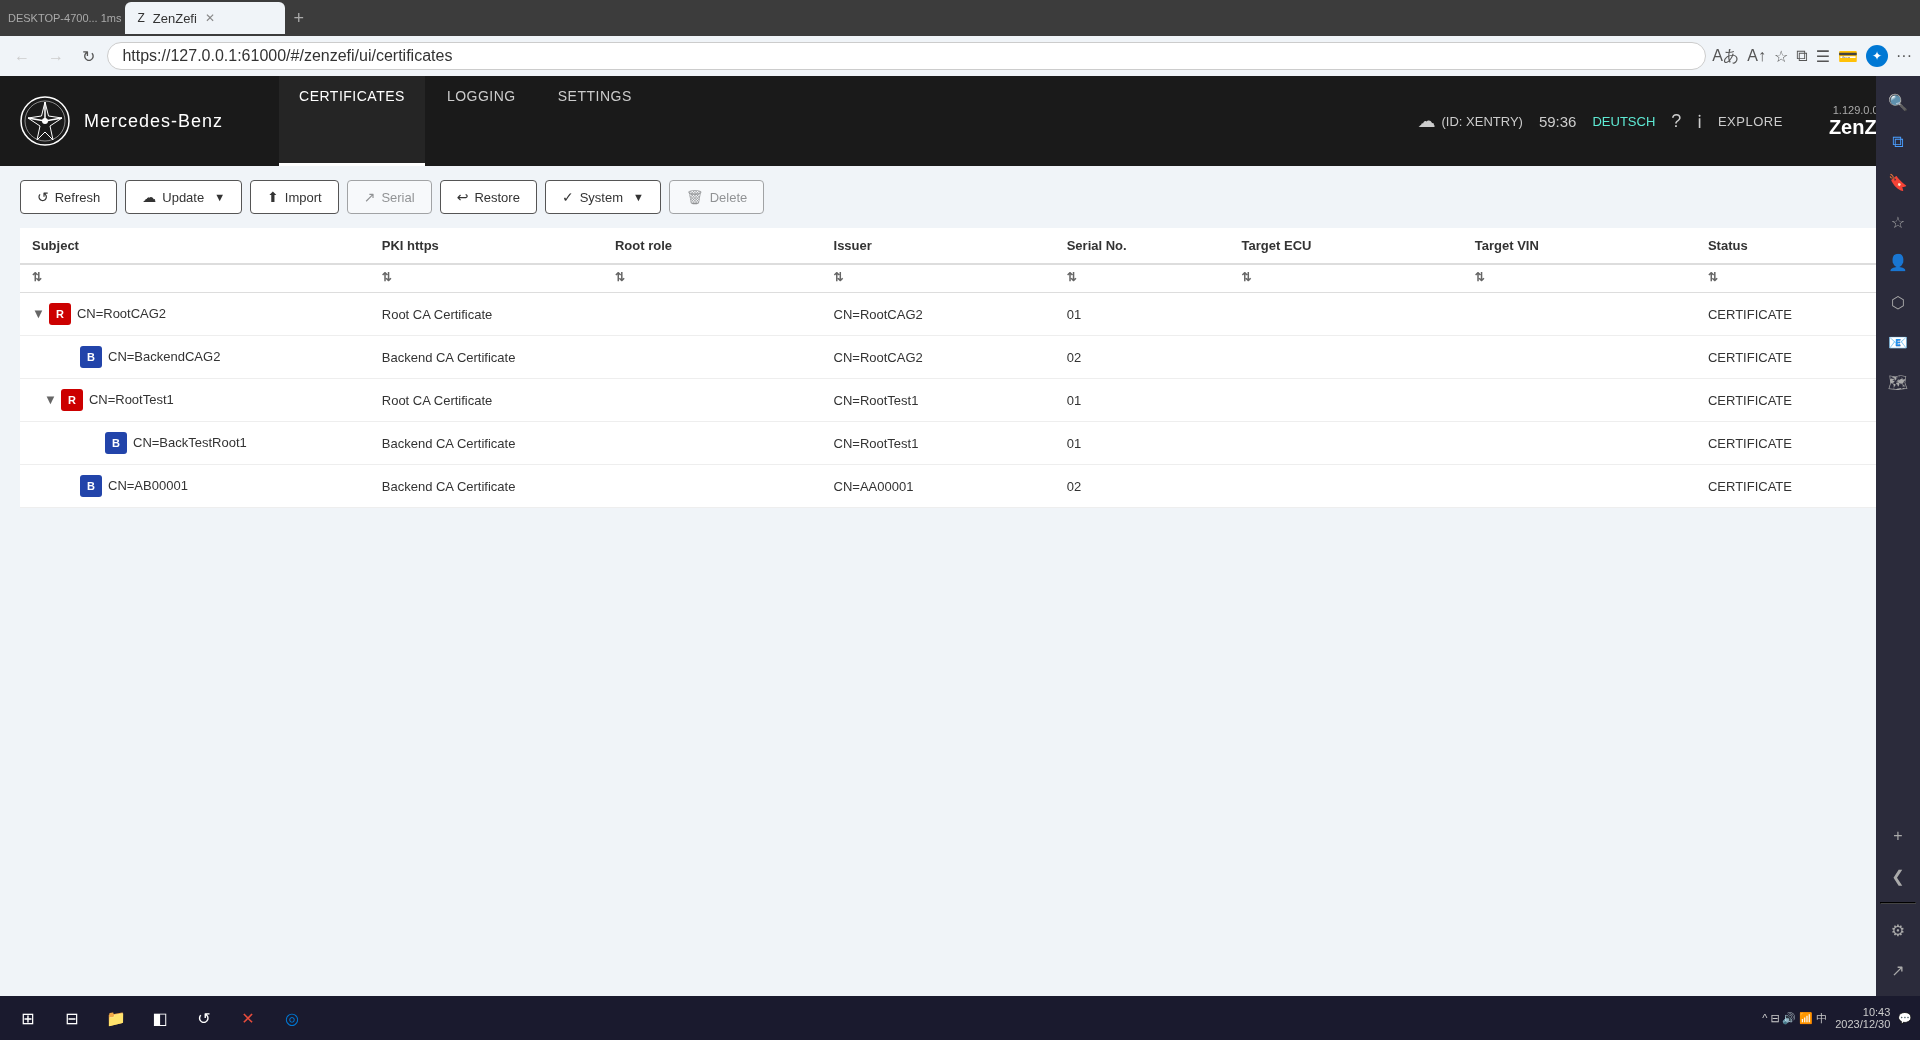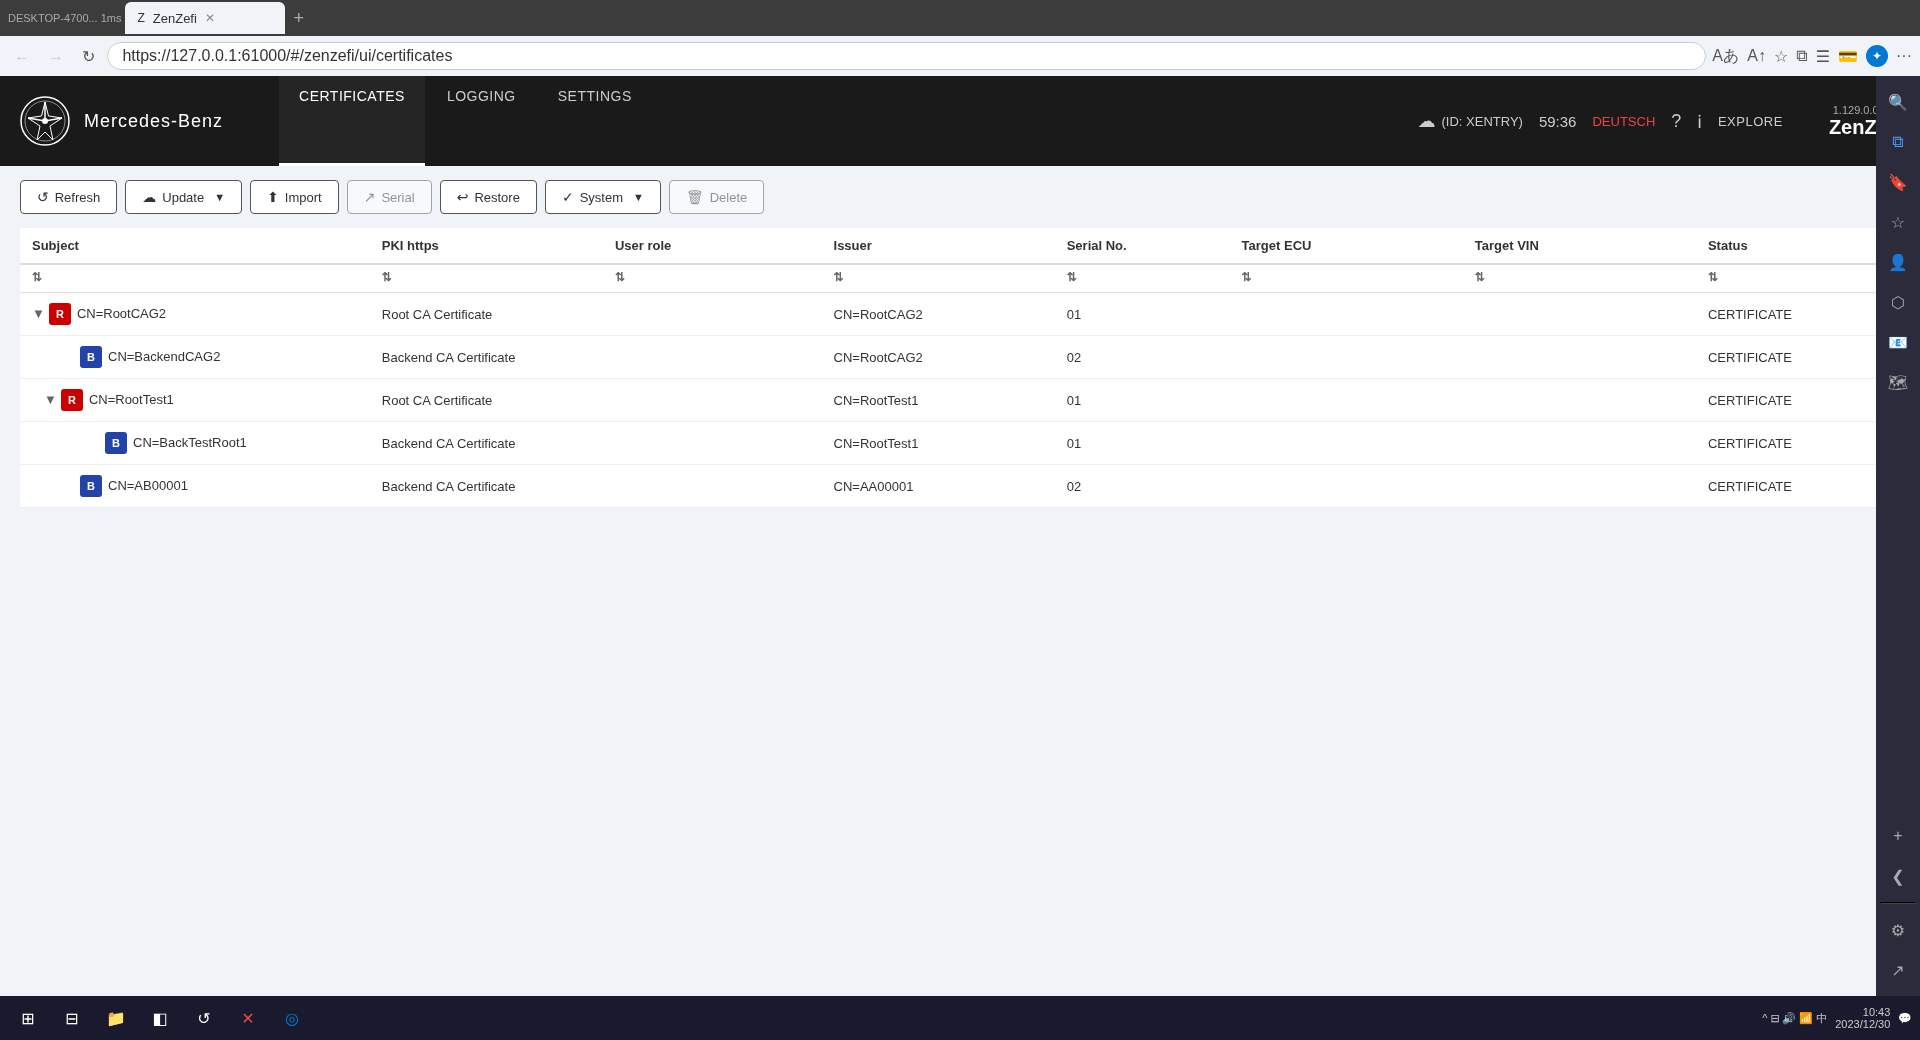--- a/index.html
+++ b/index.html
@@ -122,21 +122,21 @@
     .header-right {
       margin-left: auto;
       display: flex;
       align-items: center;
       gap: 16px;
       color: #ccc;
       font-size: 13px;
     }
     .cloud-status { display: flex; align-items: center; gap: 6px; }
     .timer { font-size: 15px; color: #ccc; }
-    .lang { font-size: 13px; color: #ef4444; cursor: pointer; }
+    .lang { font-size: 13px; color: #5eead4; cursor: pointer; }
     .header-icon-btn { color: #ccc; font-size: 18px; cursor: pointer; }
     .explore-btn {
       color: #ccc;
       font-size: 13px;
       cursor: pointer;
       letter-spacing: 0.5px;
     }
     .version-num { font-size: 11px; color: #aaa; }
     .version-name { font-size: 20px; font-weight: bold; color: #fff; }
     .header-version {
@@ -431,21 +431,21 @@
     <table>
       <thead>
         <tr>
           <th class="col-subject">
             <span>Subject</span>
           </th>
           <th class="col-pki">
             <span>PKI https</span>
           </th>
           <th class="col-user">
-            <span>User role</span>
+            <span>Root role</span>
           </th>
           <th class="col-issuer">
             <span>Issuer</span>
           </th>
           <th class="col-serial">
             <span>Serial No.</span>
           </th>
           <th class="col-ecu">
             <span>Target ECU</span>
           </th>

